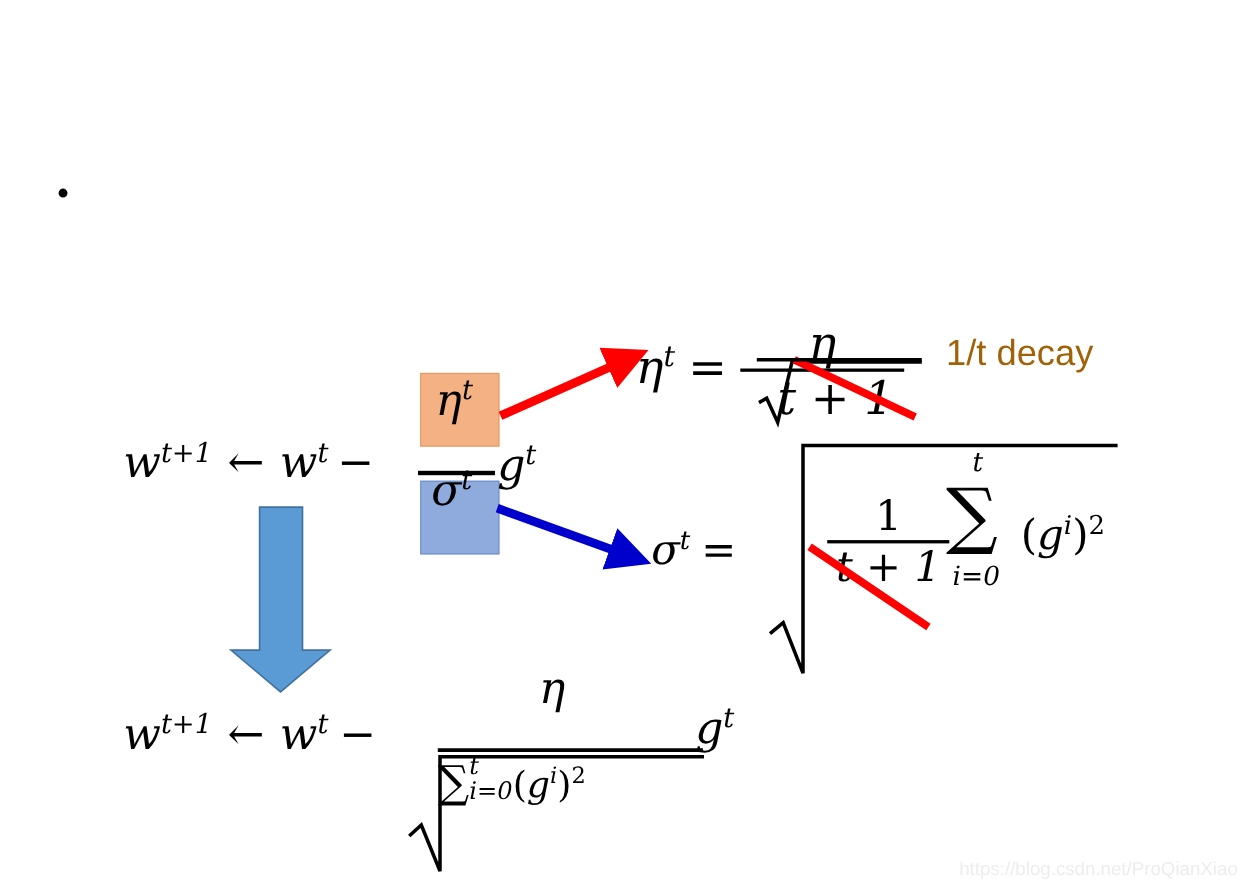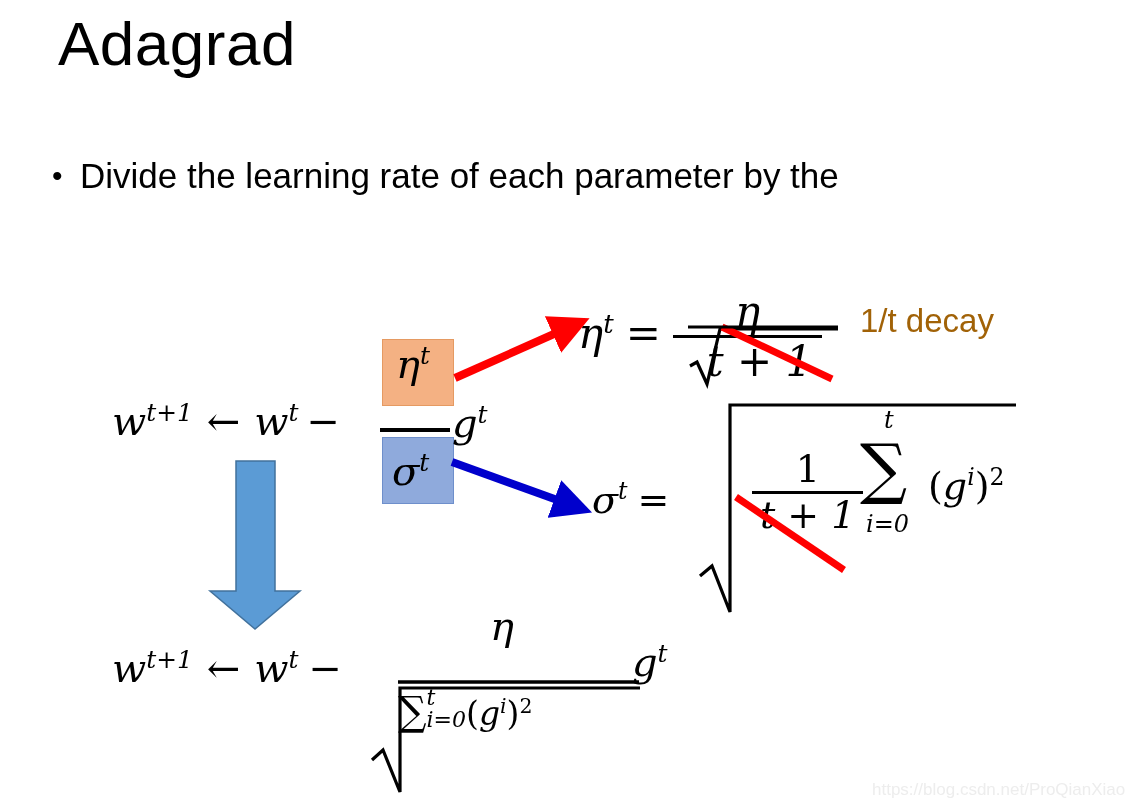--- a/index.html
+++ b/index.html
@@ -139,21 +139,21 @@
     background: #000000;
   }
   .eta-glyph {
     left: 396px;
     top: 341px;
     font-size: 40px;
     z-index: 3;
   }
   .sigma-glyph {
     left: 392px;
-    top: 448px;
+    top: 423px;
     font-size: 40px;
     z-index: 3;
   }
   .g-main {
     left: 452px;
     top: 400px;
     font-size: 40px;
     z-index: 4;
   }
 
@@ -206,27 +206,25 @@
     font-size: 17px;
     color: #ededed;
     white-space: nowrap;
   }
 </style>
 </head>
 <body>
 
 <div id="slide">
 
-  <div class="slide-title">Adagrad</div>
 
   <div class="bullet-block">
     <div class="bullet-row">
       <div class="bullet-dot">•</div>
       <div class="bullet-text">
-        <div class="bullet-line1">Divide the learning rate of each parameter by the</div>
       </div>
     </div>
   </div>
 
   <div class="hl-box hl-eta"></div>
   <div class="hl-box hl-sigma"></div>
 
   <div class="math eq-main-left"><span>w</span><span class="sup">t+1</span><span class="up" style="padding:0 14px;">←</span><span>w</span><span class="sup">t</span><span class="up" style="padding:0 8px;">−</span></div>
 
   <div class="eq-main-bar"></div>

